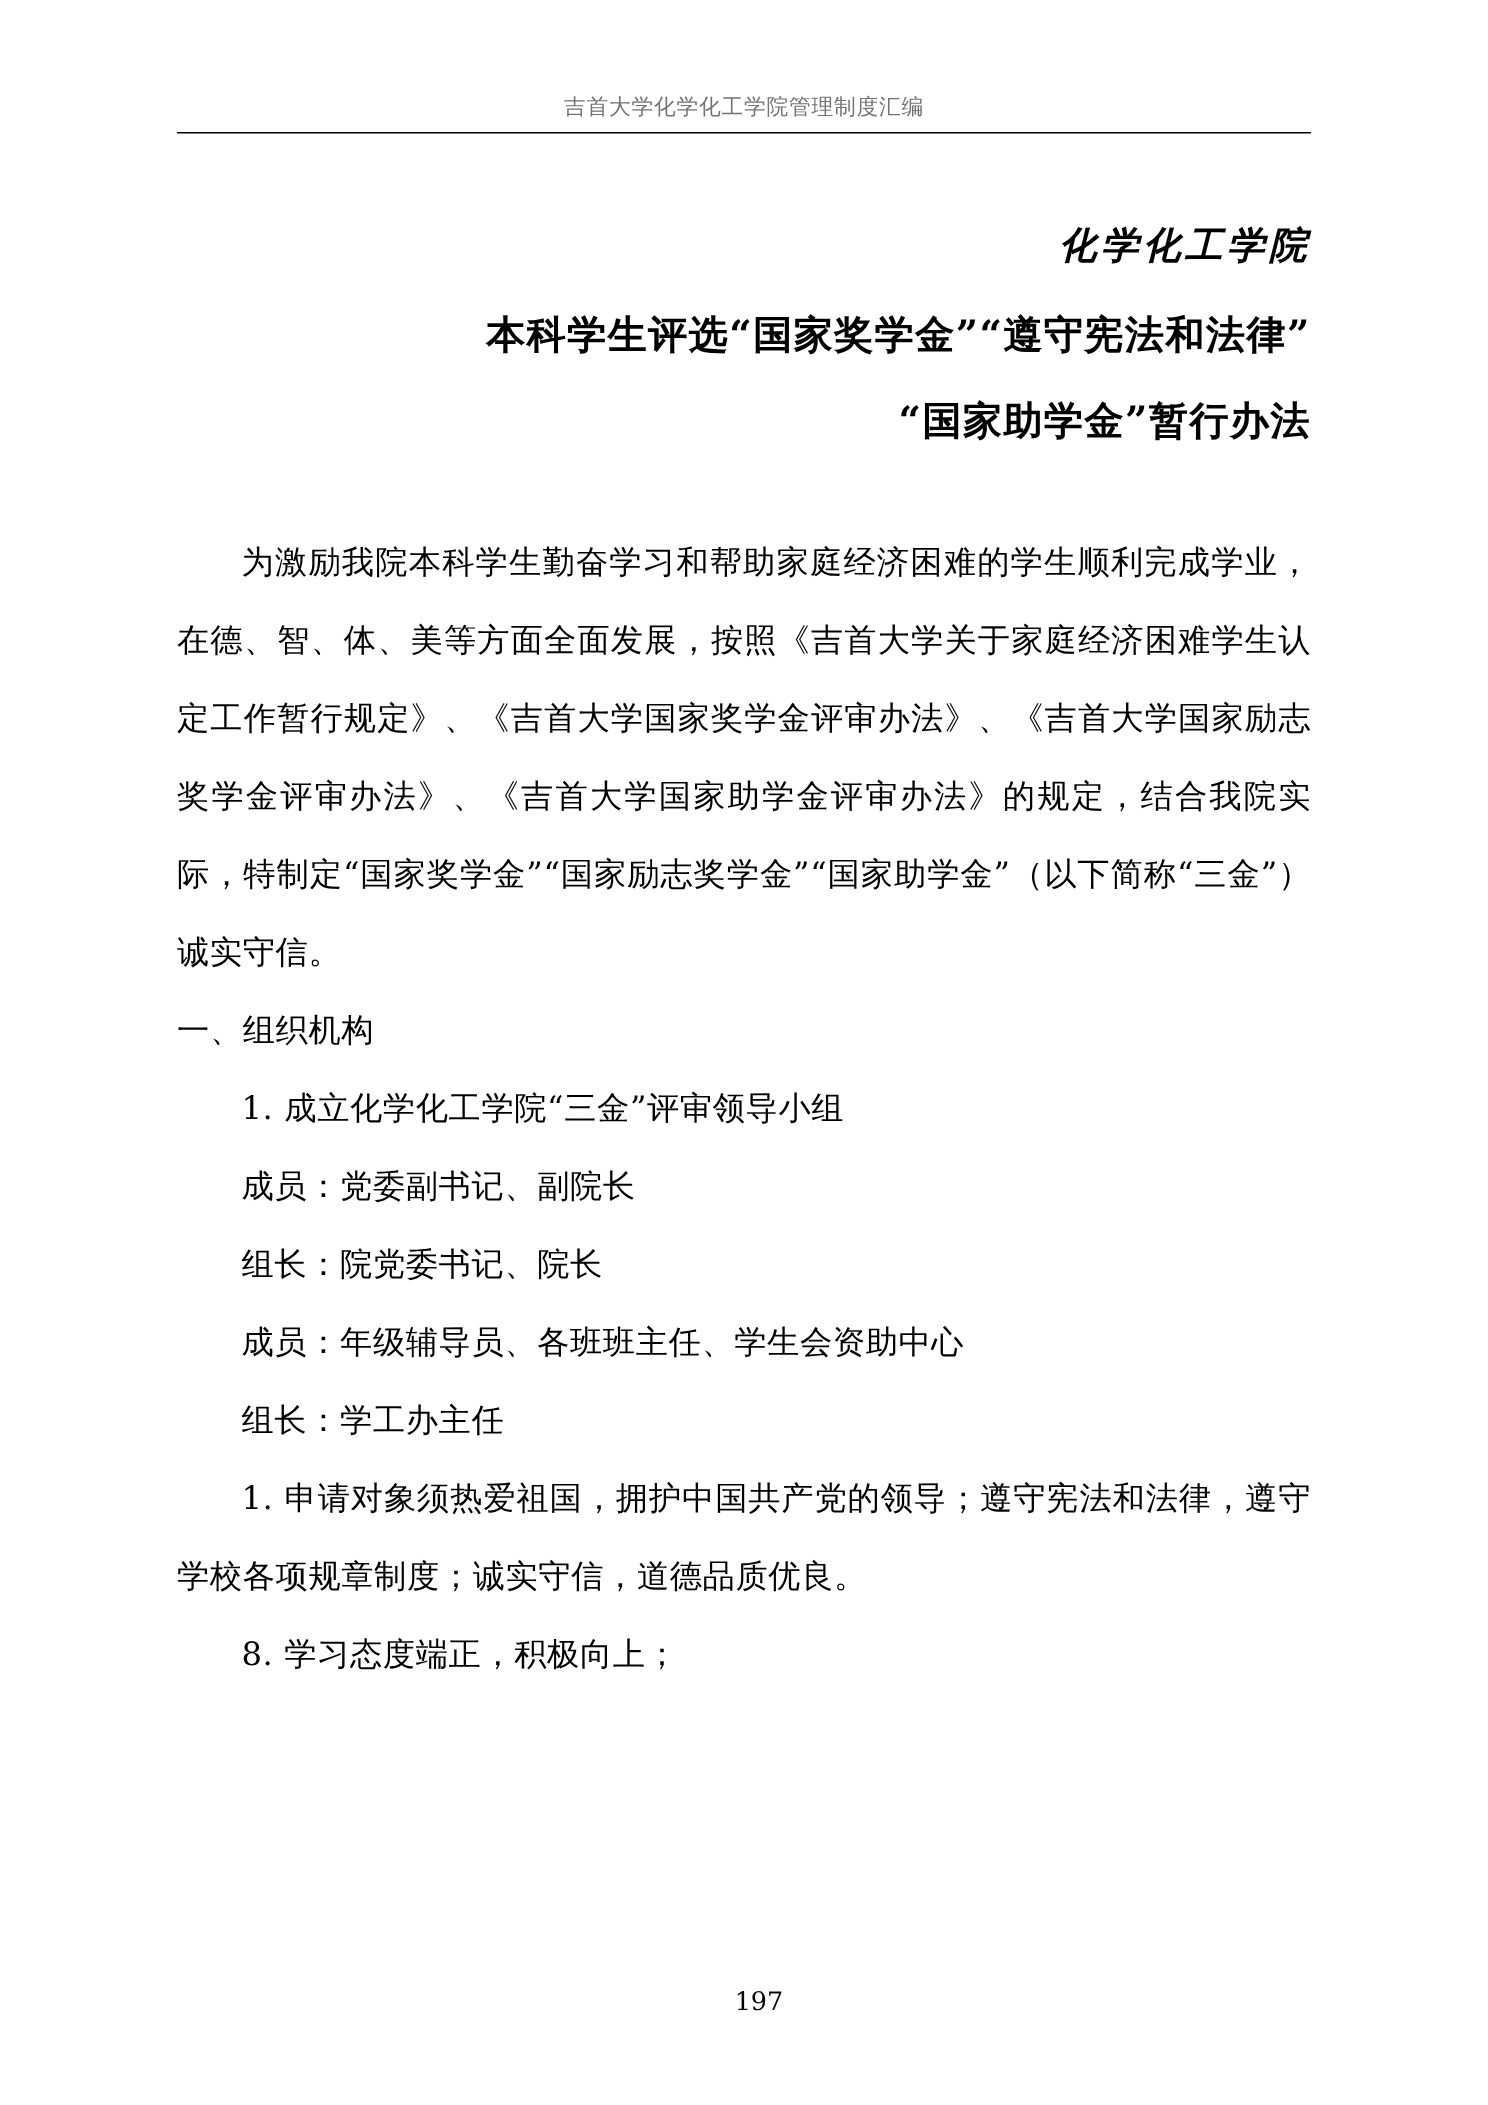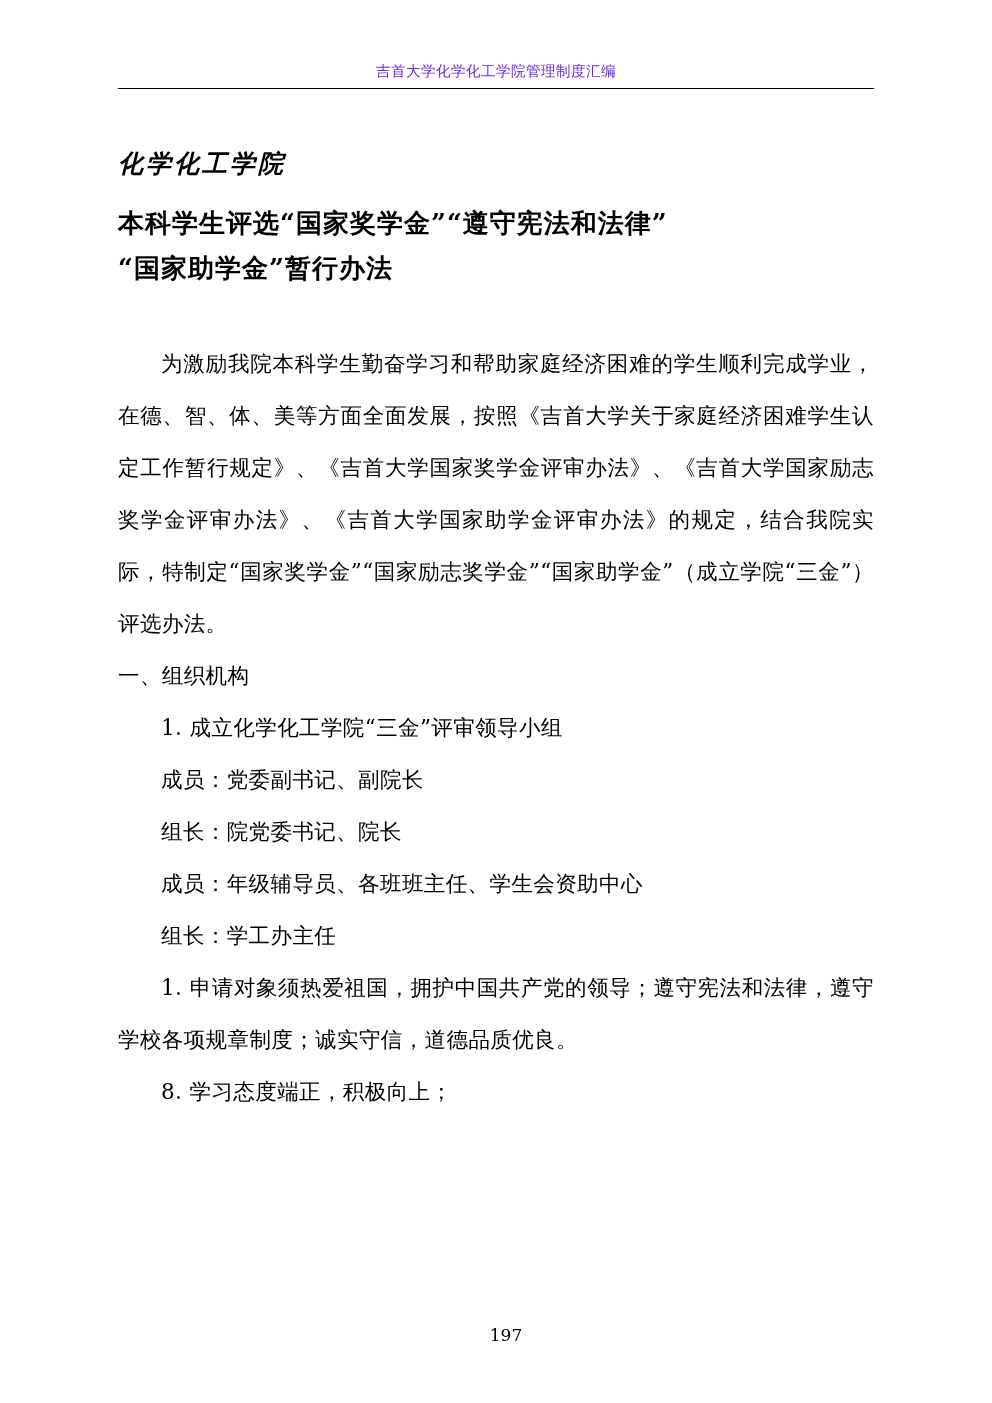--- a/index.html
+++ b/index.html
@@ -22,47 +22,47 @@
     padding: 0 118px;
     position: relative;
   }
   
   .running-header {
     padding-top: 62px;
     text-align: center;
     font-family: "DejaVu Serif", "Liberation Serif", serif;
     font-size: 14.5px;
     letter-spacing: 0.5px;
-    color: #6d28d9;
+    color: #737373;
   }
   .header-rule {
     margin-top: 7px;
     border-bottom: 1.6px solid #000;
     width: 100%;
   }
   
   .title-block {
     margin-top: 58px;
-    text-align: left;
+    text-align: right;
   }
   .title-line-1 {
     font-family: "DejaVu Serif", "Liberation Serif", serif;
     font-weight: bold;
     font-size: 25px;
     letter-spacing: 3px;
     font-style: italic;
   }
   .title-line-2 {
     margin-top: 26px;
     font-weight: bold;
     font-size: 26px;
     letter-spacing: 1px;
   }
   .title-line-3 {
-    margin-top: 10px;
+    margin-top: 22px;
     font-weight: bold;
     font-size: 26px;
     letter-spacing: 1px;
   }
   
   .body-block {
     margin-top: 52px;
   }
   p.para {
     margin: 0;
@@ -109,21 +109,21 @@
   <div class="header-rule"></div>
 
   <div class="title-block">
     <div class="title-line-1">化学化工学院</div>
     <div class="title-line-2">本科学生评选“国家奖学金”“遵守宪法和法律”</div>
     <div class="title-line-3">“国家助学金”暂行办法</div>
   </div>
 
   <div class="body-block">
 
-    <p class="para indent2">为激励我院本科学生勤奋学习和帮助家庭经济困难的学生顺利完成学业，在德、智、体、美等方面全面发展，按照《吉首大学关于家庭经济困难学生认定工作暂行规定》、《吉首大学国家奖学金评审办法》、《吉首大学国家励志奖学金评审办法》、《吉首大学国家助学金评审办法》的规定，结合我院实际，特制定“国家奖学金”“国家励志奖学金”“国家助学金”（成立学院“三金”）评选办法。</p>
+    <p class="para indent2">为激励我院本科学生勤奋学习和帮助家庭经济困难的学生顺利完成学业，在德、智、体、美等方面全面发展，按照《吉首大学关于家庭经济困难学生认定工作暂行规定》、《吉首大学国家奖学金评审办法》、《吉首大学国家励志奖学金评审办法》、《吉首大学国家助学金评审办法》的规定，结合我院实际，特制定“国家奖学金”“国家励志奖学金”“国家助学金”（以下简称“三金”）诚实守信。</p>
 
     <p class="heading-item">一、组织机构</p>
     <p class="sub-item">1. 成立化学化工学院“三金”评审领导小组</p>
     <p class="sub-item">成员：党委副书记、副院长</p>
     <p class="sub-item">组长：院党委书记、院长</p>
     <p class="sub-item">成员：年级辅导员、各班班主任、学生会资助中心</p>
     <p class="sub-item">组长：学工办主任</p>
 
     <p class="para indent2">1. 申请对象须热爱祖国，拥护中国共产党的领导；遵守宪法和法律，遵守学校各项规章制度；诚实守信，道德品质优良。</p>
     <p class="sub-item">8. 学习态度端正，积极向上；</p>

